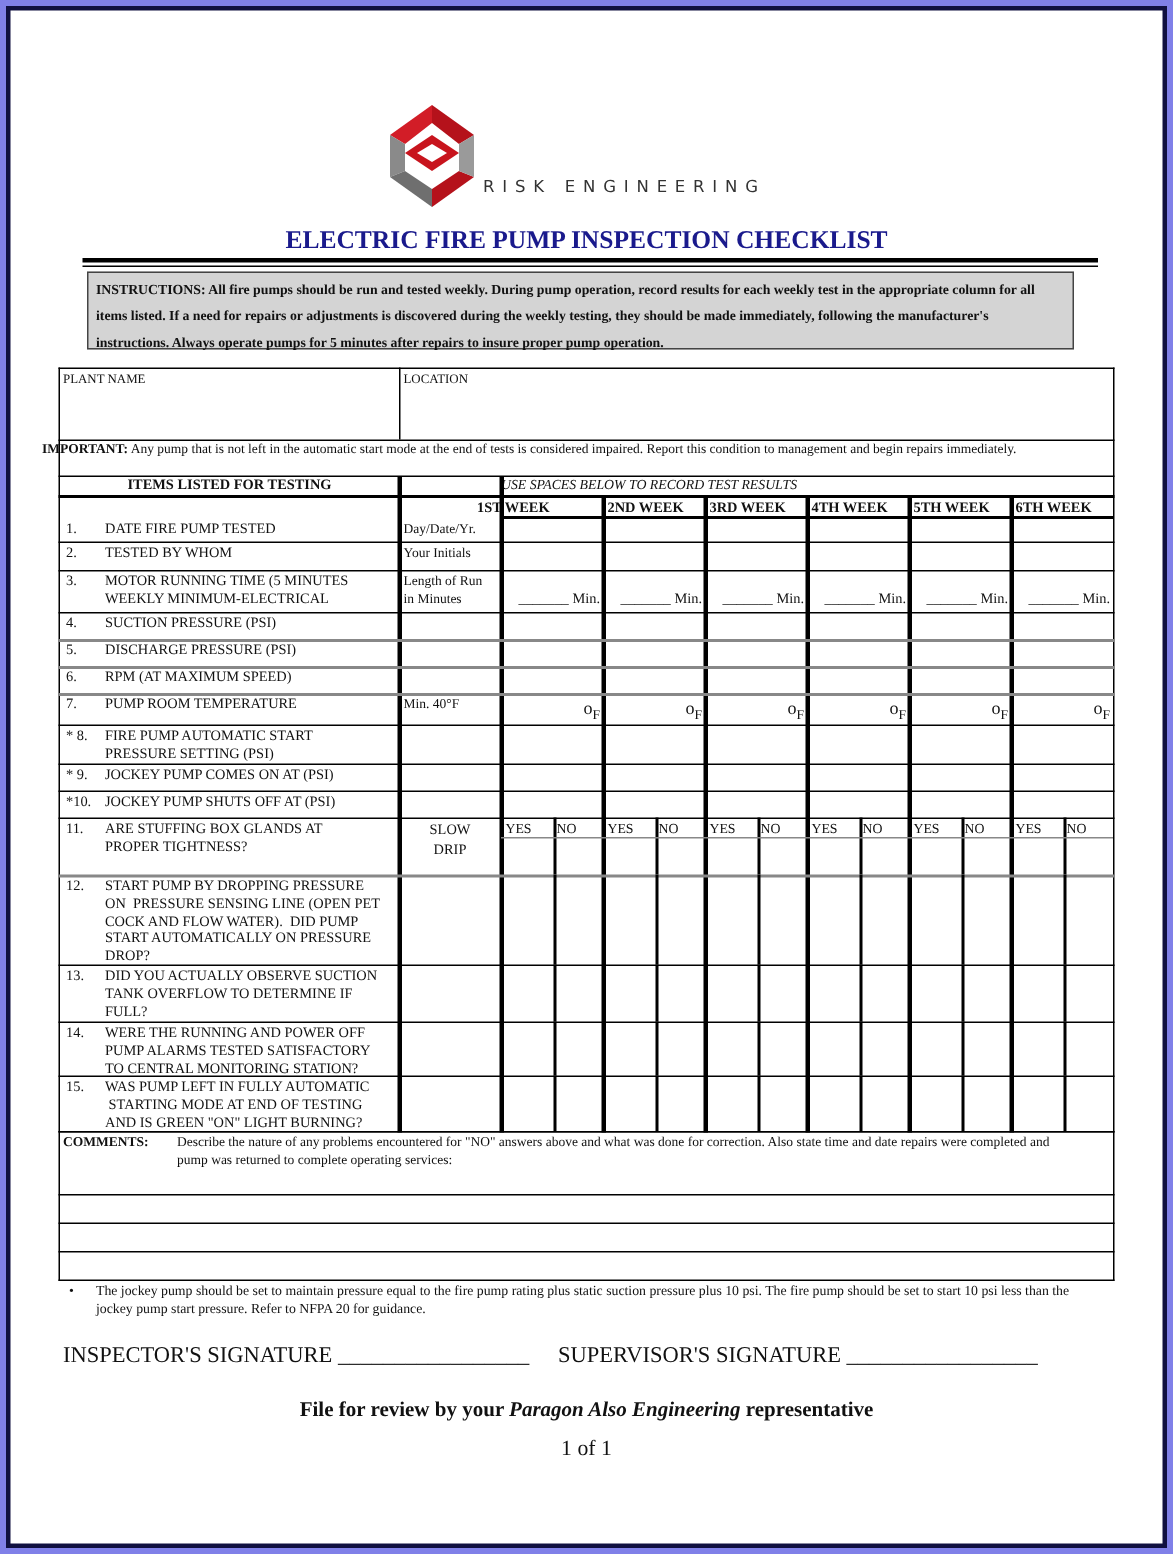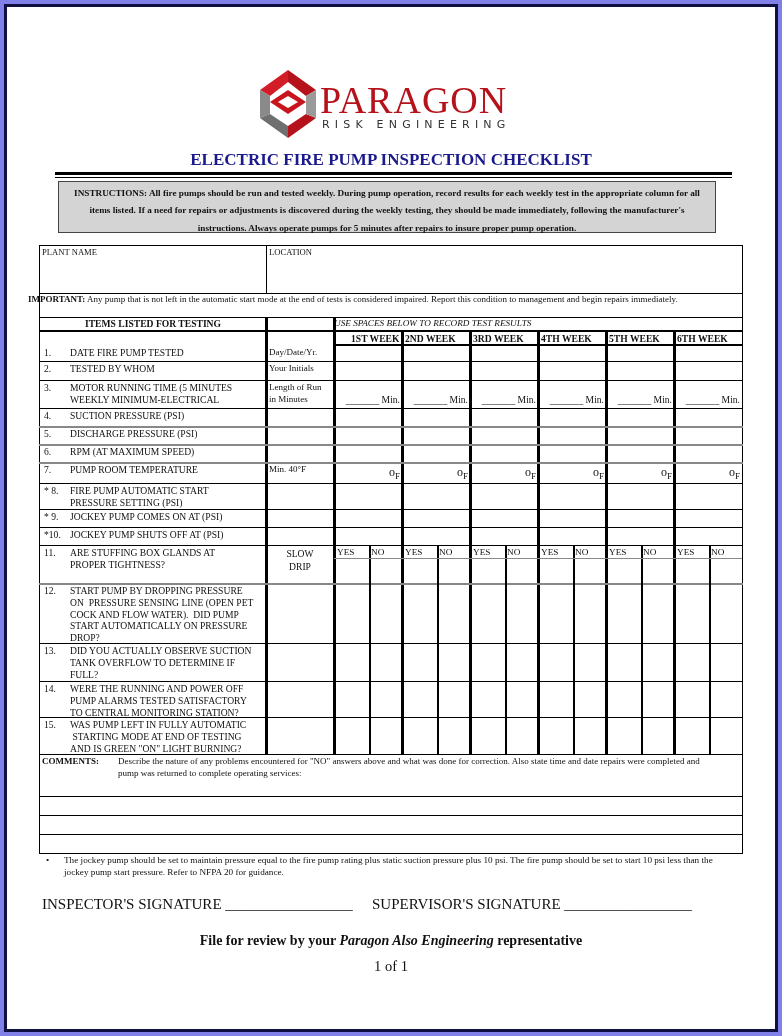--- a/index.html
+++ b/index.html
@@ -14,21 +14,21 @@
   
   .logo { left:258px; top:68px; width:280px; height:72px; }
   .logo-word { position:absolute; left:62px; top:10px; font-size:38px; color:#b5121b; letter-spacing:1px; font-family:"Liberation Serif", serif; }
   .logo-sub { position:absolute; left:64px; top:50px; font-size:11px; letter-spacing:5.2px; color:#333; font-family:"DejaVu Sans", sans-serif; }
 
   .title { left:0; width:782px; top:150px; text-align:center; font-weight:bold; font-size:17px; color:#1a1a8c; }
   .rule-thick { left:55px; width:677px; top:172px; height:3px; background:#000; }
   .rule-thin { left:55px; width:677px; top:177px; height:1px; background:#000; }
 
   .instr { left:58px; top:181px; width:658px; height:52px; background:#d4d4d4; border:1px solid #444; box-sizing:border-box;
-    padding:3px 5px; font-size:9.2px; font-weight:bold; line-height:17.4px;text-align:center; }
+    padding:3px 5px; font-size:9.2px; font-weight:bold; line-height:17.4px; }
 
   
   .cell { position:absolute; box-sizing:border-box; font-size:9.6px; line-height:11.5px; }
   .hl { position:absolute; background:#000; }
   .vl { position:absolute; background:#000; }
   .gl { position:absolute; background:#888; }
   .item { position:absolute; font-size:9.6px; line-height:11.8px; text-transform:none; }
   .item .num { position:absolute; left:0; }
   .item .txt { position:absolute; left:26px; white-space:pre; }
   .note { position:absolute; font-size:9px; line-height:11.5px; }
@@ -53,21 +53,20 @@
     <polygon points="30,2 58,22 58,50 30,70 2,50 2,22" fill="#fff"></polygon>
     <polygon points="30,2 58,22 48,28 30,14" fill="#b5121b"></polygon>
     <polygon points="2,22 30,2 30,14 12,28" fill="#d21d27"></polygon>
     <polygon points="2,22 12,28 12,46 2,50" fill="#8a8a8a"></polygon>
     <polygon points="2,50 12,46 30,58 30,70" fill="#6f6f6f"></polygon>
     <polygon points="30,70 30,58 48,46 58,50" fill="#b5121b"></polygon>
     <polygon points="58,50 48,46 48,28 58,22" fill="#9a9a9a"></polygon>
     <polygon points="12,34 30,22 48,34 30,46" fill="#c8141d"></polygon>
     <polygon points="20,34 30,28 40,34 30,40" fill="#fff"></polygon>
   </svg>
-  <div class="logo-word">PARAGON</div>
   <div class="logo-sub">RISK ENGINEERING</div>
 </div>
 
 <div class="abs title">ELECTRIC FIRE PUMP INSPECTION CHECKLIST</div>
 <div class="abs rule-thick"></div>
 <div class="abs rule-thin"></div>
 
 <div class="abs instr">INSTRUCTIONS:  All fire pumps should be run and tested weekly.  During pump operation, record results for each weekly test in the appropriate column for all items listed.  If a need for repairs or adjustments is discovered during the weekly testing, they should be made immediately, following the manufacturer's instructions.  Always operate pumps for 5 minutes after repairs to insure proper pump operation.</div>
 
 <div id="table">
@@ -85,21 +84,21 @@
   <div class="hl" style="left:39px;top:293px;width:704px;height:1px;"></div>
 
   <div class="cell" style="left:28px;top:294px;width:695px;font-size:9px;line-height:11.5px;"><b>IMPORTANT:</b><span> Any pump that is not left in the automatic start mode at the end of tests is considered impaired.  Report this condition to management and begin repairs immediately.</span></div>
   <div class="hl" style="left:39px;top:317px;width:704px;height:1px;"></div>
 
   <div class="cell" style="left:40px;top:318px;width:226px;text-align:center;font-weight:bold;font-size:9.6px;">ITEMS LISTED FOR TESTING</div>
   <div class="cell" style="left:334px;top:318px;width:408px;font-style:italic;font-size:9.2px;">USE SPACES BELOW TO RECORD TEST RESULTS</div>
   <div class="hl" style="left:39px;top:330px;width:704px;height:2px;"></div>
 
   <div id="weeks">
-      <div class="wk" style="left:351px;top:333px;">1ST WEEK</div>
+      <div class="wk" style="left:318px;top:333px;">1ST WEEK</div>
       <div class="wk" style="left:405px;top:333px;">2ND WEEK</div>
       <div class="wk" style="left:473px;top:333px;">3RD WEEK</div>
       <div class="wk" style="left:541px;top:333px;">4TH WEEK</div>
       <div class="wk" style="left:609px;top:333px;">5TH WEEK</div>
       <div class="wk" style="left:677px;top:333px;">6TH WEEK</div>
     </div>
   <div class="hl" style="left:334px;top:344px;width:408px;height:2px;"></div>
 
   <div class="vl" style="left:265px;top:318px;width:3px;height:437px;"></div>
   <div class="vl" style="left:333px;top:318px;width:3px;height:437px;"></div>

